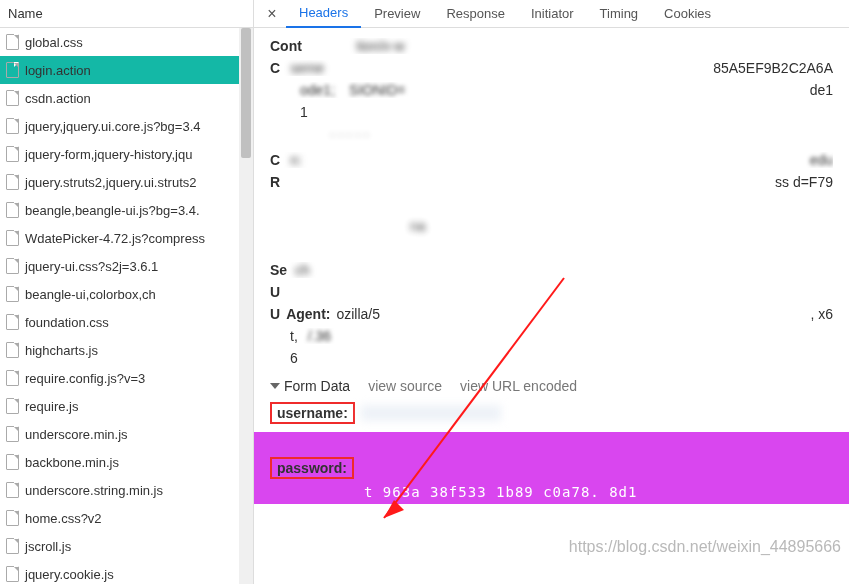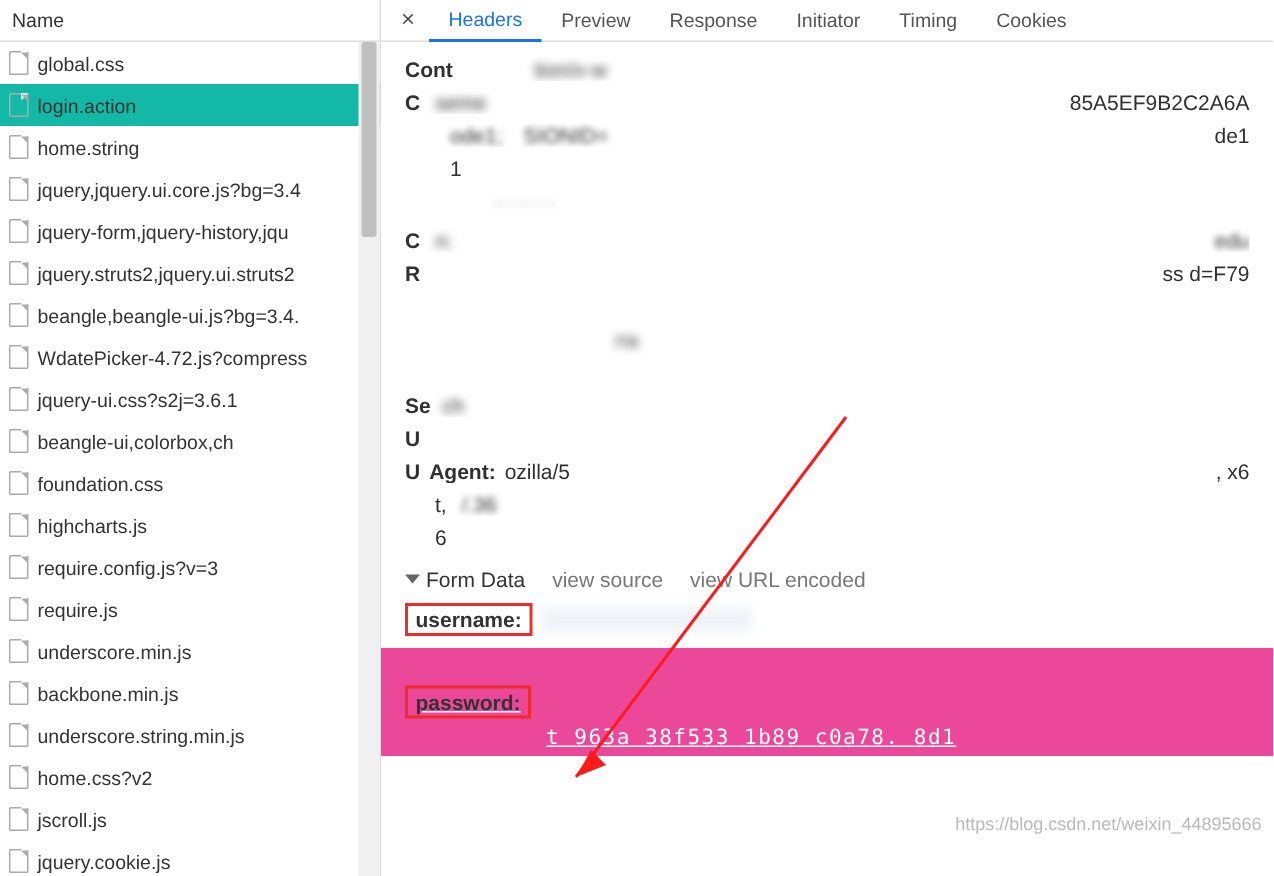--- a/index.html
+++ b/index.html
@@ -28,44 +28,44 @@
   .key { font-weight: 600; }
   .ua-line span.first { filter: none; }
   
   .section-title { display: flex; align-items: center; gap: 18px; margin-top: 12px; font-size: 14px; }
   .section-title .caption { font-weight: 400; color: #333; display: flex; align-items: center; gap: 4px; }
   .caret { display: inline-block; width: 0; height: 0; border-left: 5px solid transparent; border-right: 5px solid transparent; border-top: 6px solid #666; }
   .section-title .link { color: #777; cursor: pointer; }
   .formrow { display: flex; align-items: center; margin-top: 8px; gap: 6px; font-size: 14px; }
   .boxed-key { border: 2px solid #ef2b2b; padding: 1px 5px; font-weight: 700; color: #333; }
   .formrow .val { filter: blur(3px); }
-  .pwrow { background: #ec4899; color: #fff; margin-left: -16px; margin-right: -16px; padding: 4px 16px; display: flex; align-items: center; gap: 10px; text-decoration: underline; }
+  .pwrow { background: #d946ef; color: #fff; margin-left: -16px; margin-right: -16px; padding: 4px 16px; display: flex; align-items: center; gap: 10px; }
   .pwrow .boxed-key { border-color: #ef2b2b; background: rgba(255,255,255,0); }
   .pwrow .pwval { font-family: Consolas, monospace; letter-spacing: 1px; margin-top: 48px; }
   .arrow-layer { position: absolute; inset: 0; pointer-events: none; }
-  .watermark { position: absolute; right: 8px; bottom: 28px; color: #b9b9b9; font-size: 12px; pointer-events: none; }
+  .watermark { position: absolute; right: 8px; bottom: 28px; color: #b9b9b9; font-size: 16px; pointer-events: none; }
 </style>
 </head>
 <body>
 
 <div class="container">
   <div class="sidebar">
     <div class="sidebar-header">Name</div>
     <div class="sidebar-list" id="sidebar-list">
         <div class="row">
           <span class="file-icon"></span>
           <span>global.css</span>
         </div>
         <div class="row selected">
           <span class="file-icon"></span>
           <span>login.action</span>
         </div>
         <div class="row">
           <span class="file-icon"></span>
-          <span>home.string</span>
+          <span>csdn.action</span>
         </div>
         <div class="row">
           <span class="file-icon"></span>
           <span>jquery,jquery.ui.core.js?bg=3.4</span>
         </div>
         <div class="row">
           <span class="file-icon"></span>
           <span>jquery-form,jquery-history,jqu</span>
         </div>
         <div class="row">

